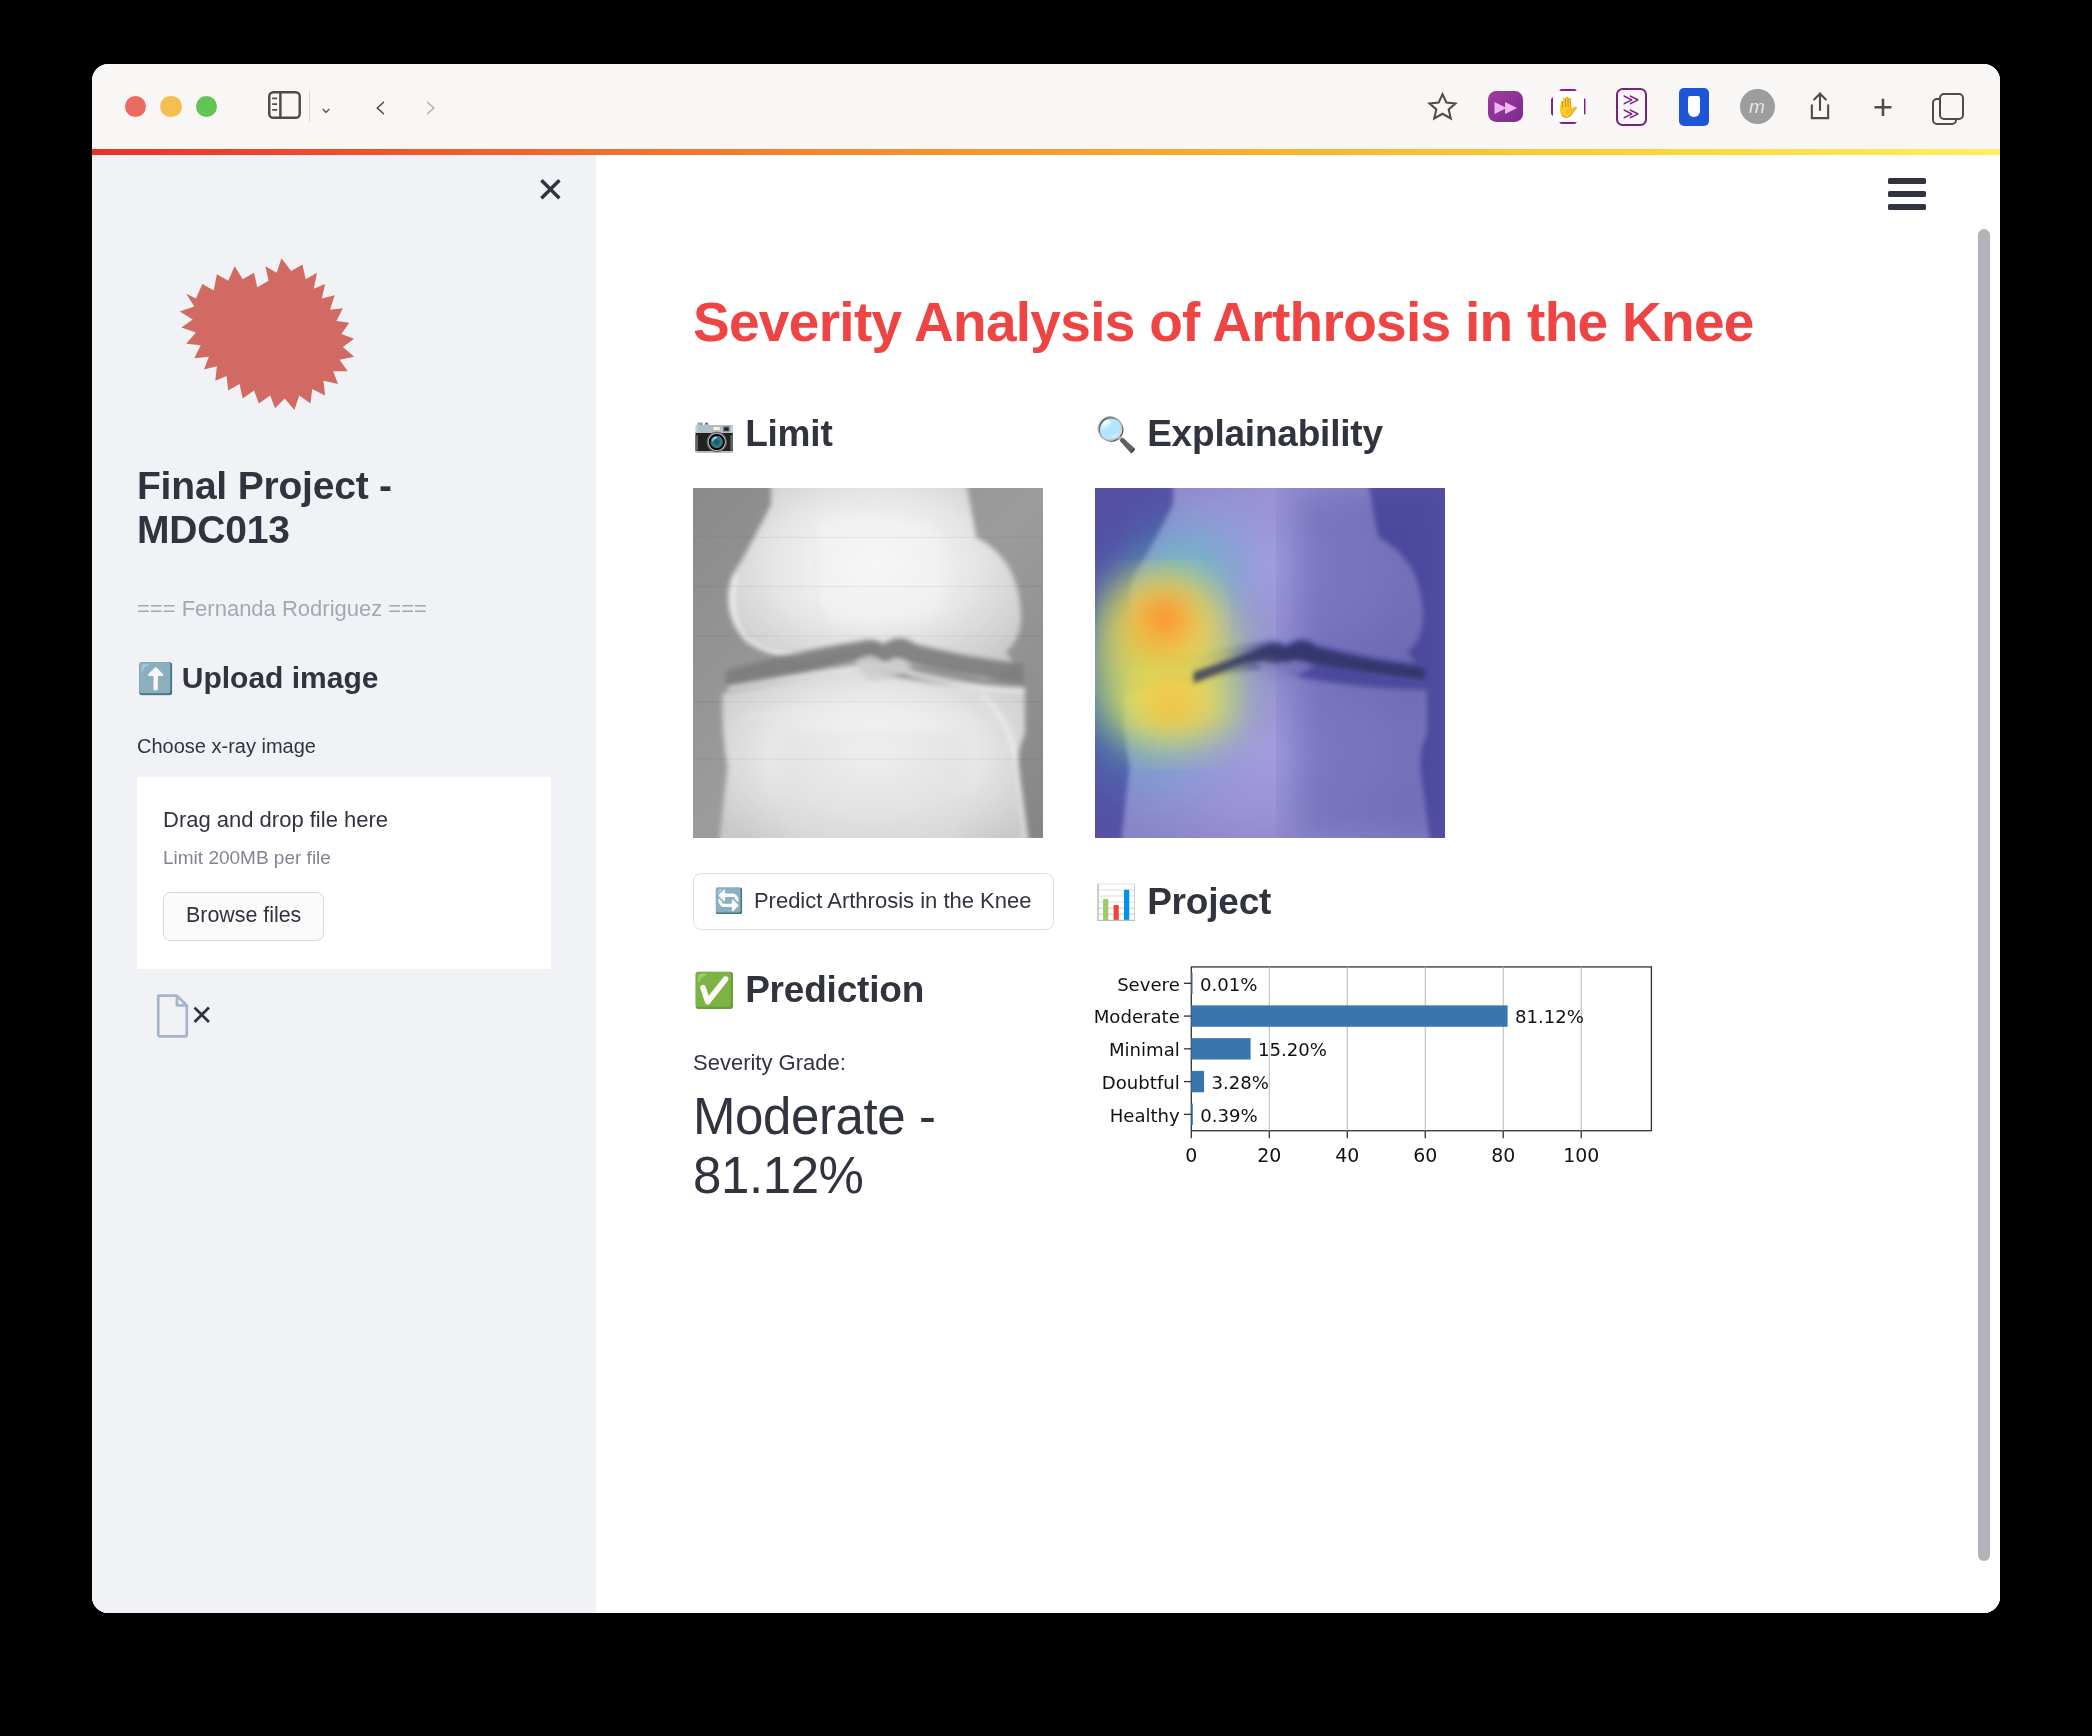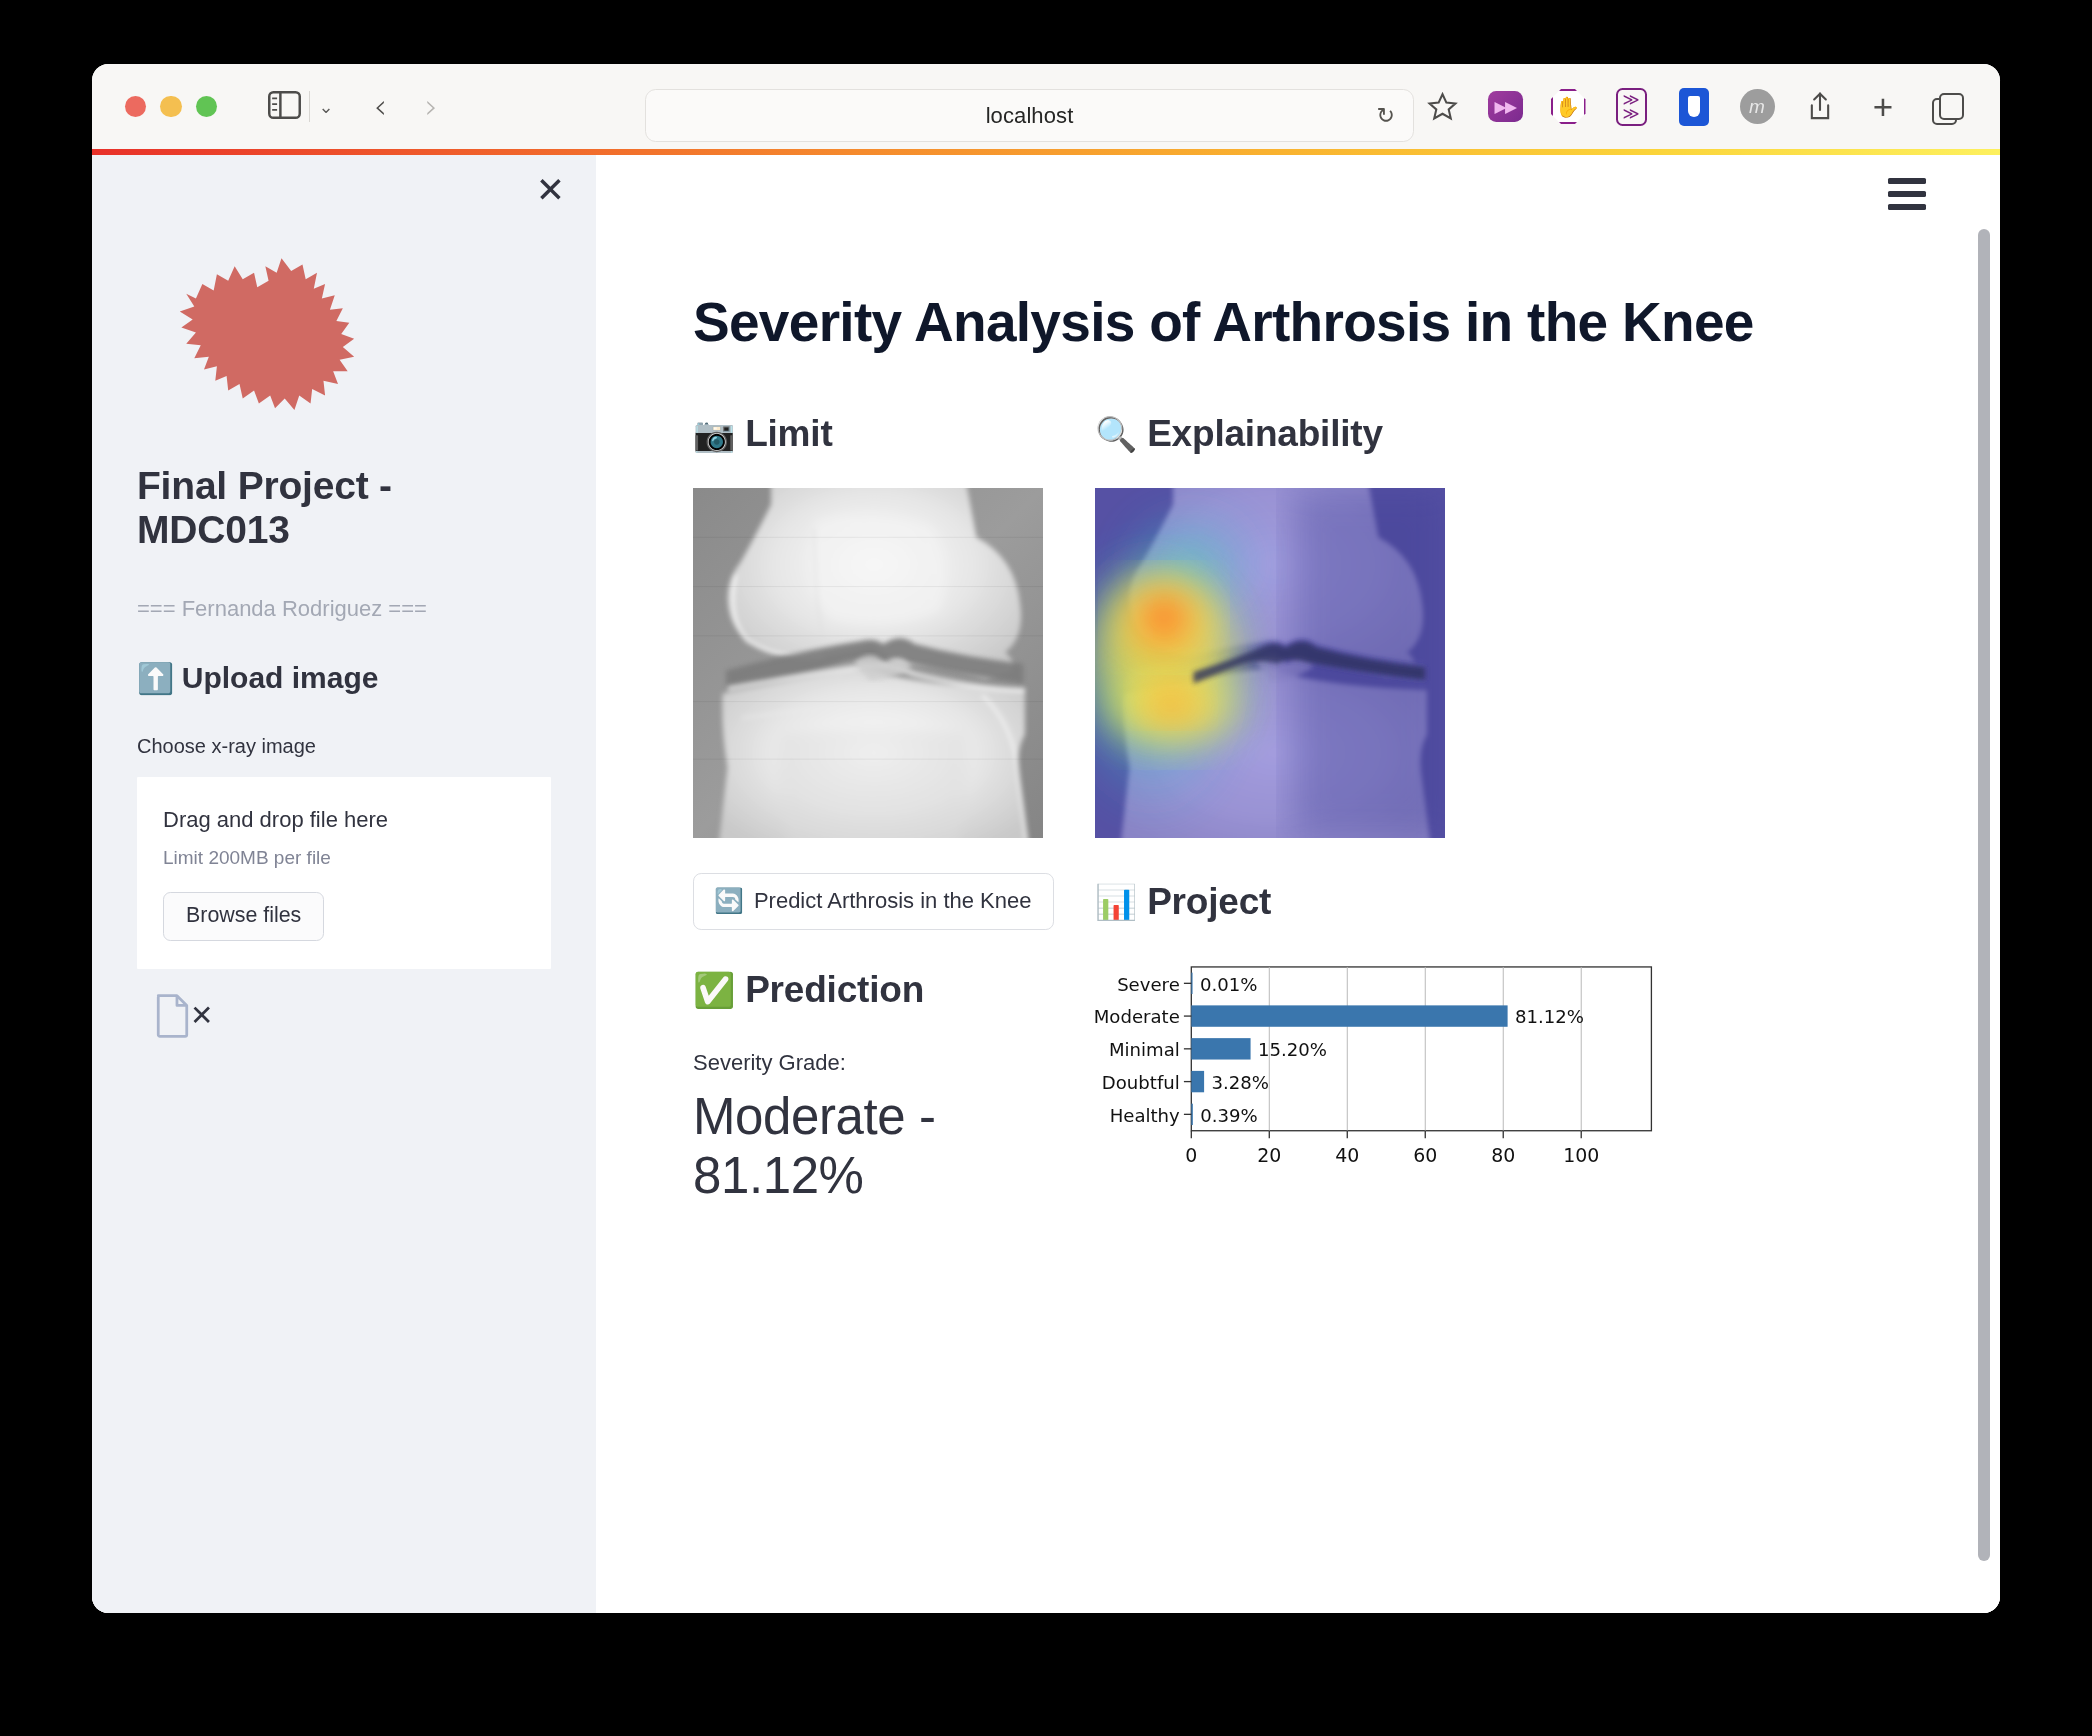--- a/index.html
+++ b/index.html
@@ -150,21 +150,21 @@
     flex: 1; background: #fff; position: relative;
     padding: 0 0 0 97px;
   }
   .hamburger { position: absolute; right: 74px; top: 23px;
     width: 38px; cursor: pointer; }
   .hamburger i { display:block; height:5.8px; background:#31333f;
     border-radius:1.6px; margin-bottom:7.4px; }
   .hamburger i:last-child { margin-bottom:0; }
 
   .page-title { margin-top: 135px; font-size: 55px; font-weight: 700;
-    color: #0f172a; letter-spacing: -0.7px; }
+    color: #ef4444; letter-spacing: -0.7px; }
 
   .cols { display: flex; margin-top: 59px; }
   .col-left { width: 365px; flex: 0 0 365px; }
   .col-right { width: 365px; flex: 0 0 365px; margin-left: 37px; }
 
   .sec-h { font-size: 37px; font-weight: 700; color: #31333f;
            display: flex; align-items: center; gap: 10px; letter-spacing:-0.2px; }
   .sec-h .emoji { font-size: 34px; }
 
   .img-frame { margin-top: 33px; width: 350px; height: 350px;
@@ -219,24 +219,20 @@
       </span>
       <span class="tb-sep"></span>
       <span class="chev-small">⌄</span>
     </div>
 
     <div class="nav-group">
       <span class="navbtn">‹</span>
       <span class="navbtn fwd">›</span>
     </div>
 
-    <div class="urlbar">
-      <span class="url-text">localhost</span>
-      <span class="url-reload">↻</span>
-    </div>
 
     <div class="tb-right">
       <span class="ticon">
         <svg width="31" height="31" viewBox="0 0 24 24" fill="none" stroke="#4d4c4a" stroke-width="1.6">
           <polygon points="12,2.5 15,9 22,9.7 16.8,14.3 18.4,21.2 12,17.6 5.6,21.2 7.2,14.3 2,9.7 9,9"></polygon>
         </svg>
       </span>
       <span class="ticon">
         <span class="ext-fastforward">▶▶</span>
       </span>

